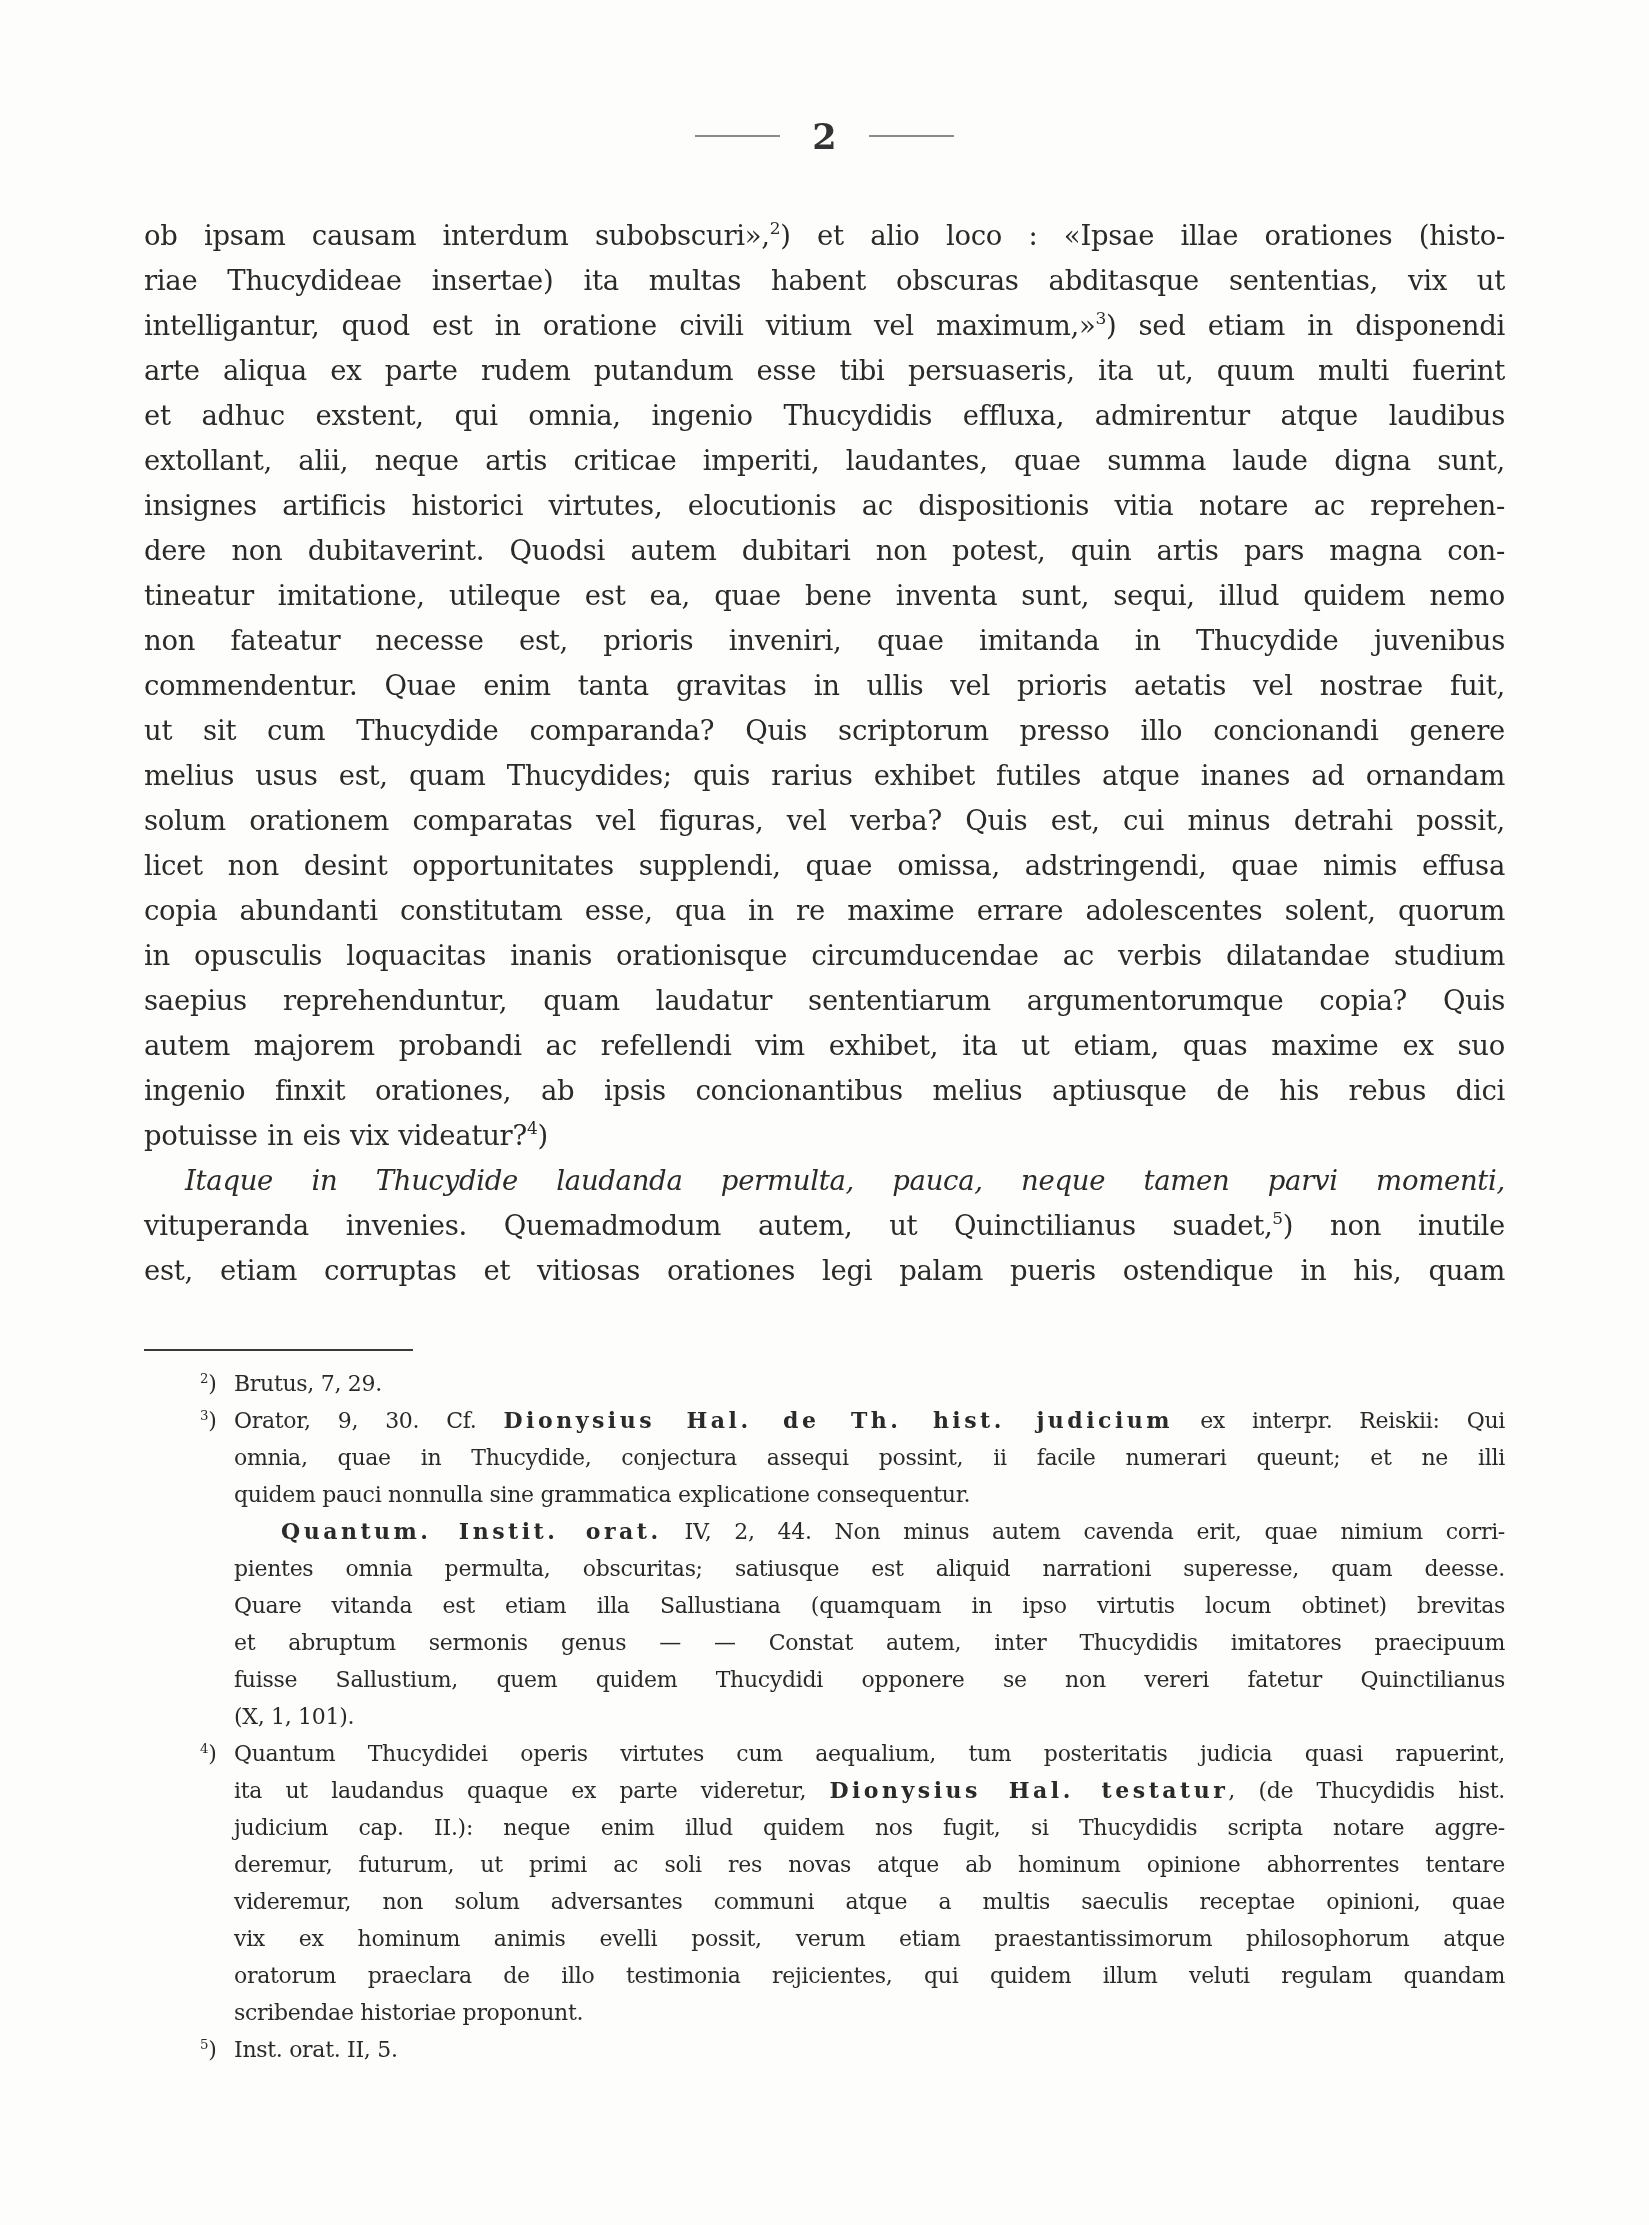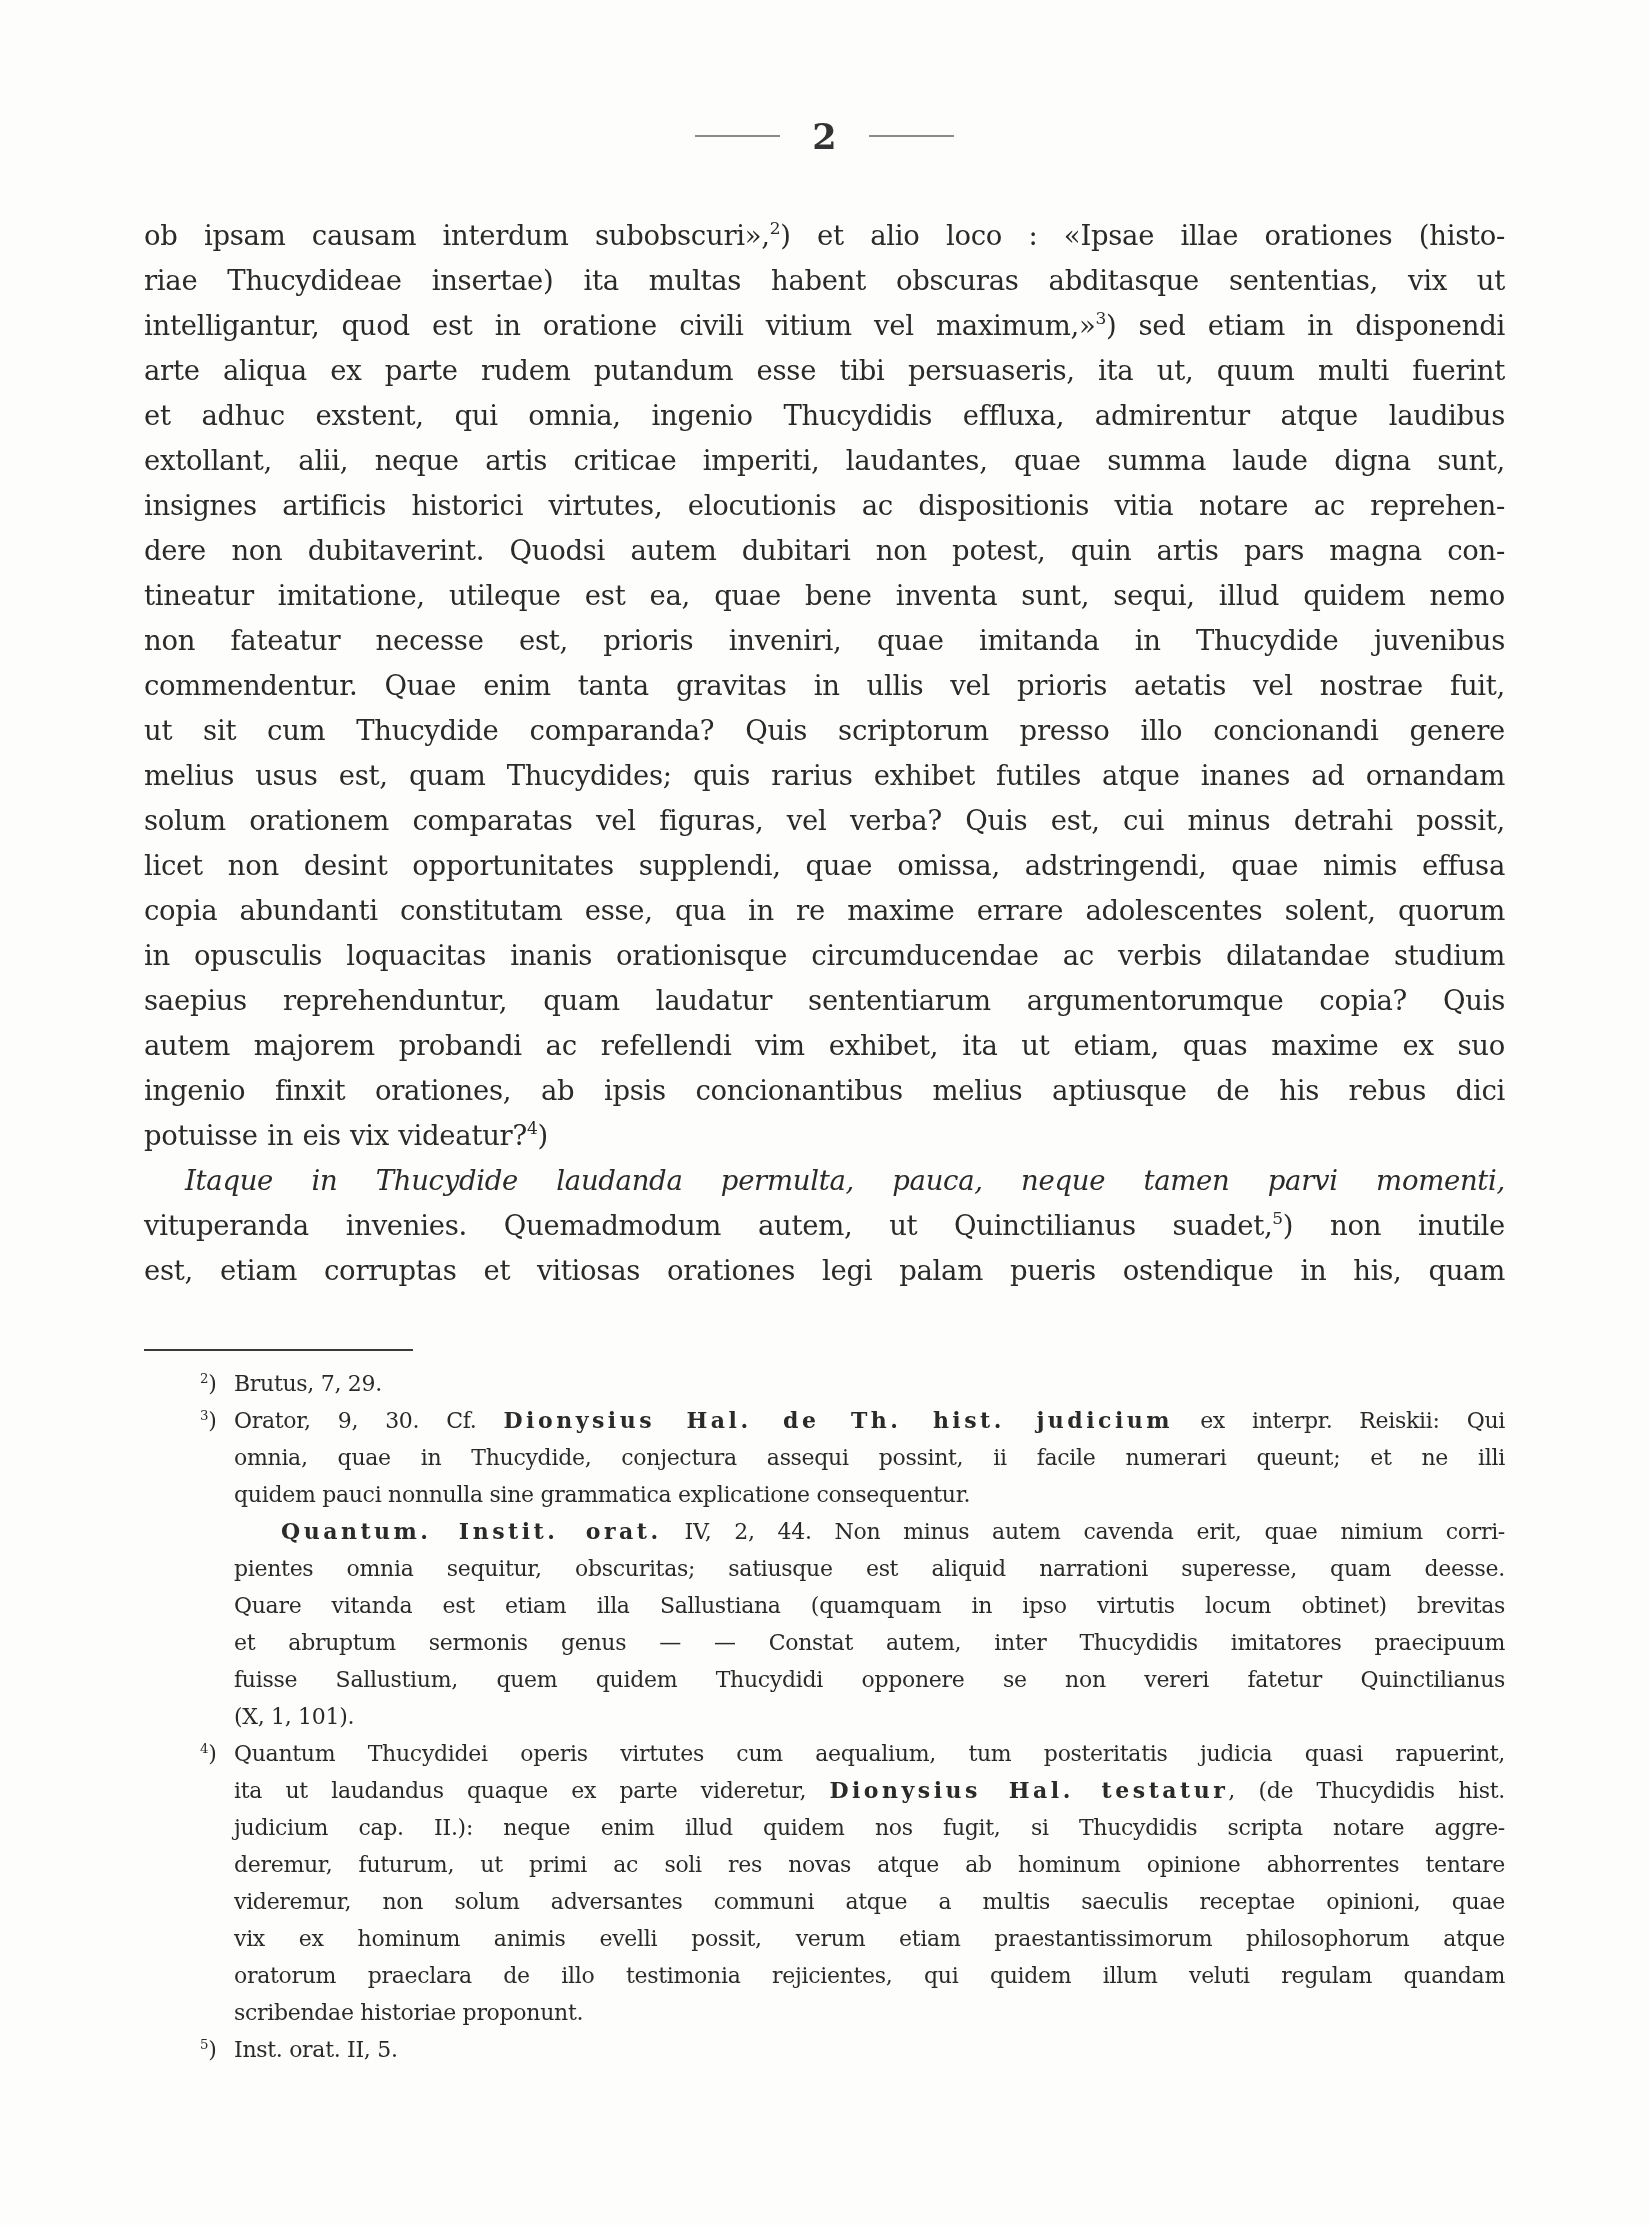--- a/index.html
+++ b/index.html
@@ -96,21 +96,21 @@
   <div class="fn-rule"></div>
 
   <div class="footnotes">
 
     <span class="fline last"><span class="marker"><sup>2</sup>)</span><span>Brutus, 7, 29.</span></span>
 
     <span class="fline"><span class="marker"><sup>3</sup>)</span><span>Orator, 9, 30.  Cf. </span><span class="spaced">Dionysius Hal. de Th. hist. judicium</span><span> ex interpr. Reiskii:  Qui</span></span>
     <span class="fline">omnia, quae in Thucydide, conjectura assequi possint, ii facile numerari queunt; et ne illi</span>
     <span class="fline last">quidem pauci nonnulla sine grammatica explicatione consequentur.</span>
     <span class="fline para"><span class="spaced">Quantum. Instit. orat.</span><span> IV, 2, 44.  Non minus autem cavenda erit, quae nimium corri-</span></span>
-    <span class="fline">pientes omnia sequitur, obscuritas; satiusque est aliquid narrationi superesse, quam deesse.</span>
+    <span class="fline">pientes omnia permulta, obscuritas; satiusque est aliquid narrationi superesse, quam deesse.</span>
     <span class="fline">Quare vitanda est etiam illa Sallustiana (quamquam in ipso virtutis locum obtinet) brevitas</span>
     <span class="fline">et abruptum sermonis genus — — Constat autem, inter Thucydidis imitatores praecipuum</span>
     <span class="fline">fuisse Sallustium, quem quidem Thucydidi opponere se non vereri fatetur Quinctilianus</span>
     <span class="fline last">(X, 1, 101).</span>
 
     <span class="fline"><span class="marker"><sup>4</sup>)</span><span>Quantum Thucydidei operis virtutes cum aequalium, tum posteritatis judicia quasi rapuerint,</span></span>
     <span class="fline"><span>ita ut laudandus quaque ex parte videretur, </span><span class="spaced">Dionysius Hal. testatur</span><span>, (de Thucydidis hist.</span></span>
     <span class="fline">judicium cap. II.): neque enim illud quidem nos fugit, si Thucydidis scripta notare aggre-</span>
     <span class="fline">deremur, futurum, ut primi ac soli res novas atque ab hominum opinione abhorrentes tentare</span>
     <span class="fline">videremur, non solum adversantes communi atque a multis saeculis receptae opinioni, quae</span>

